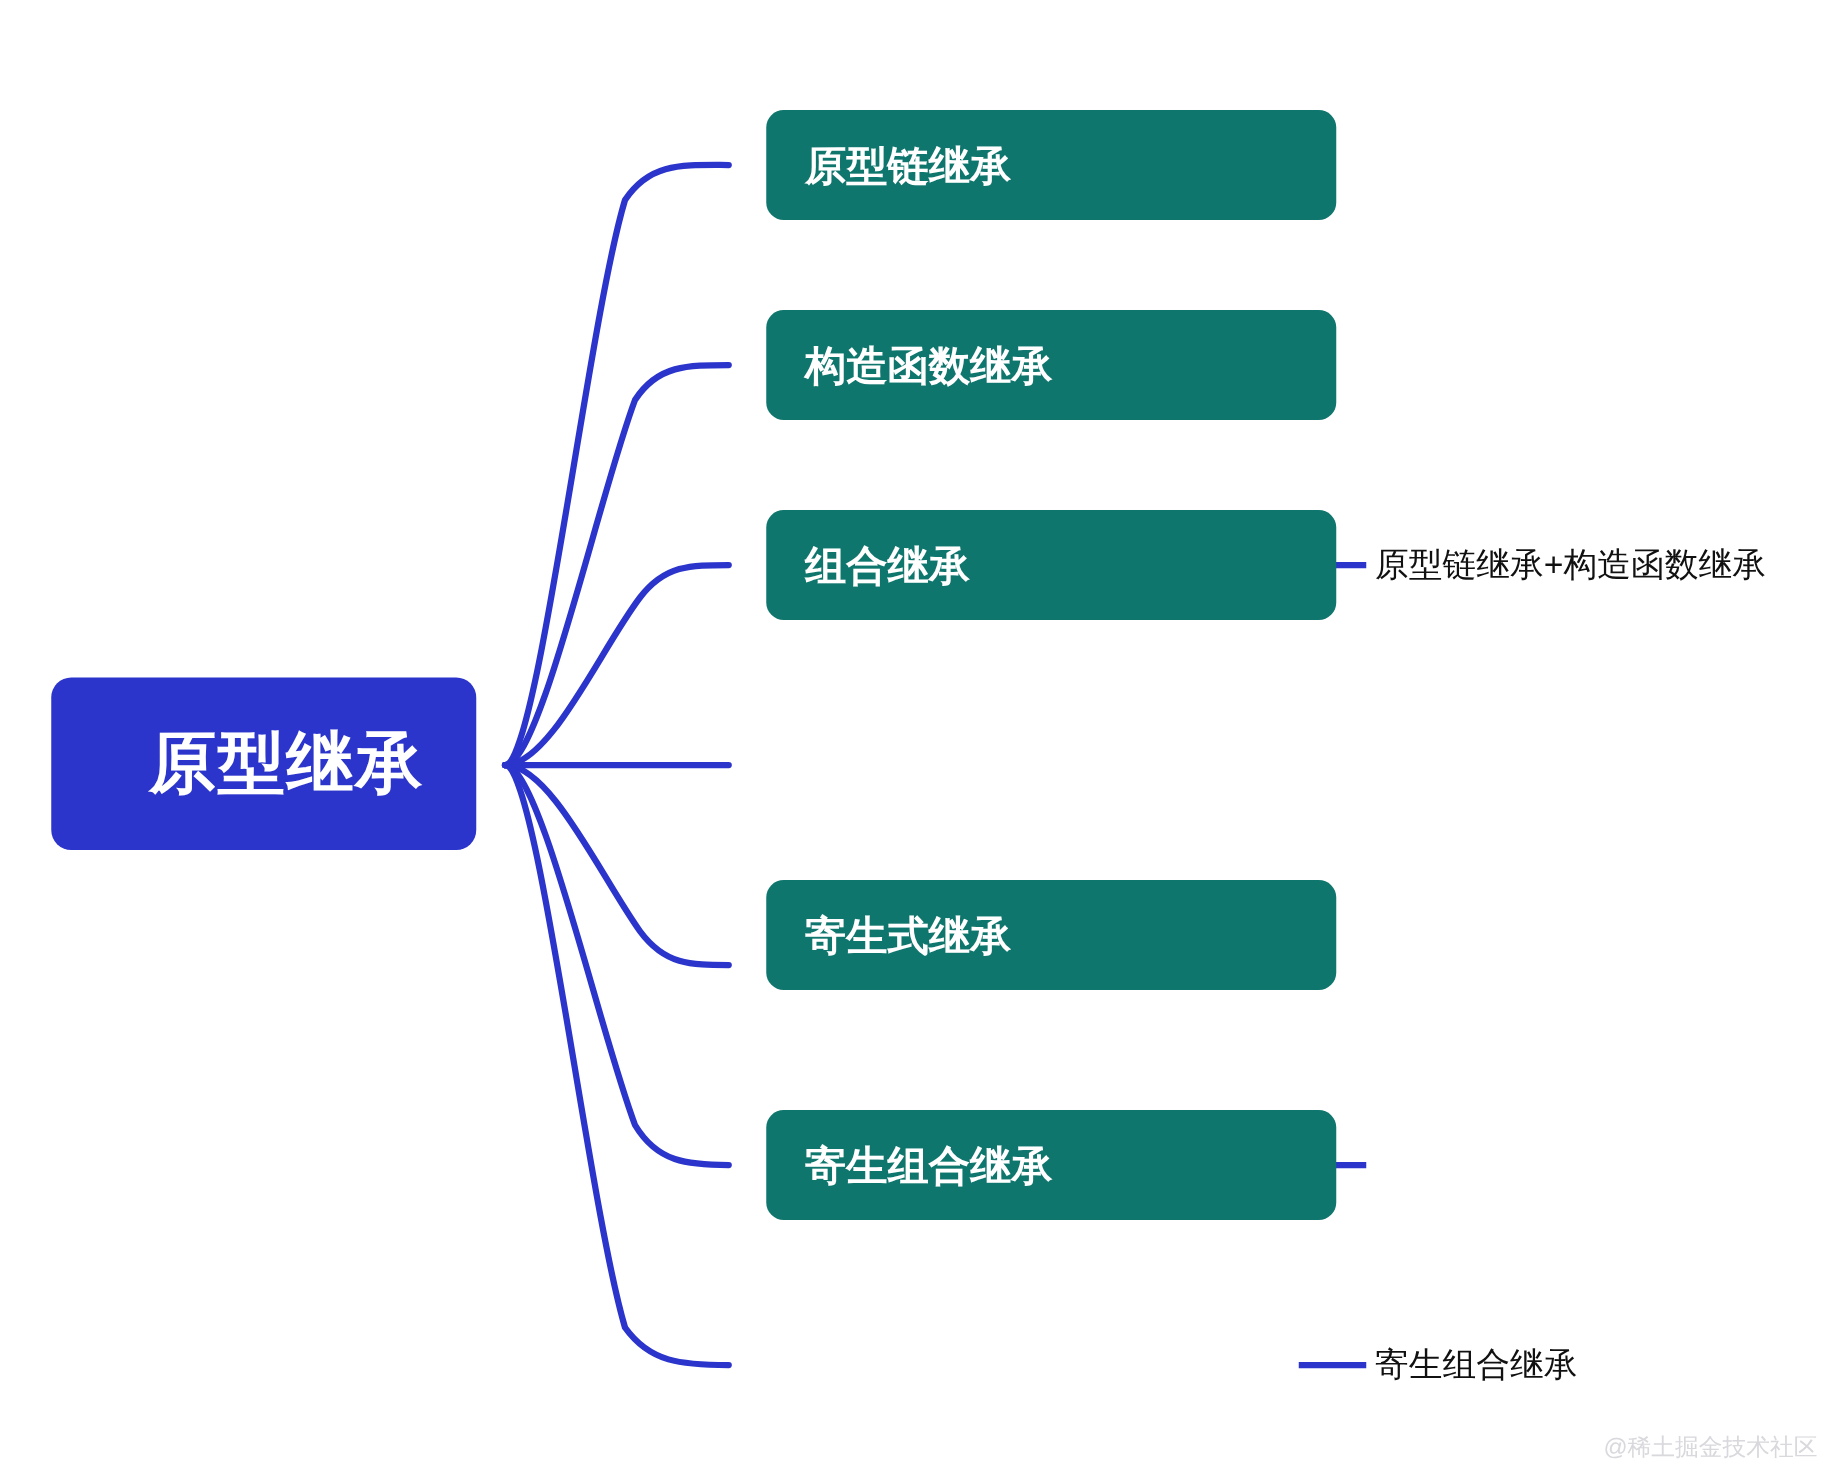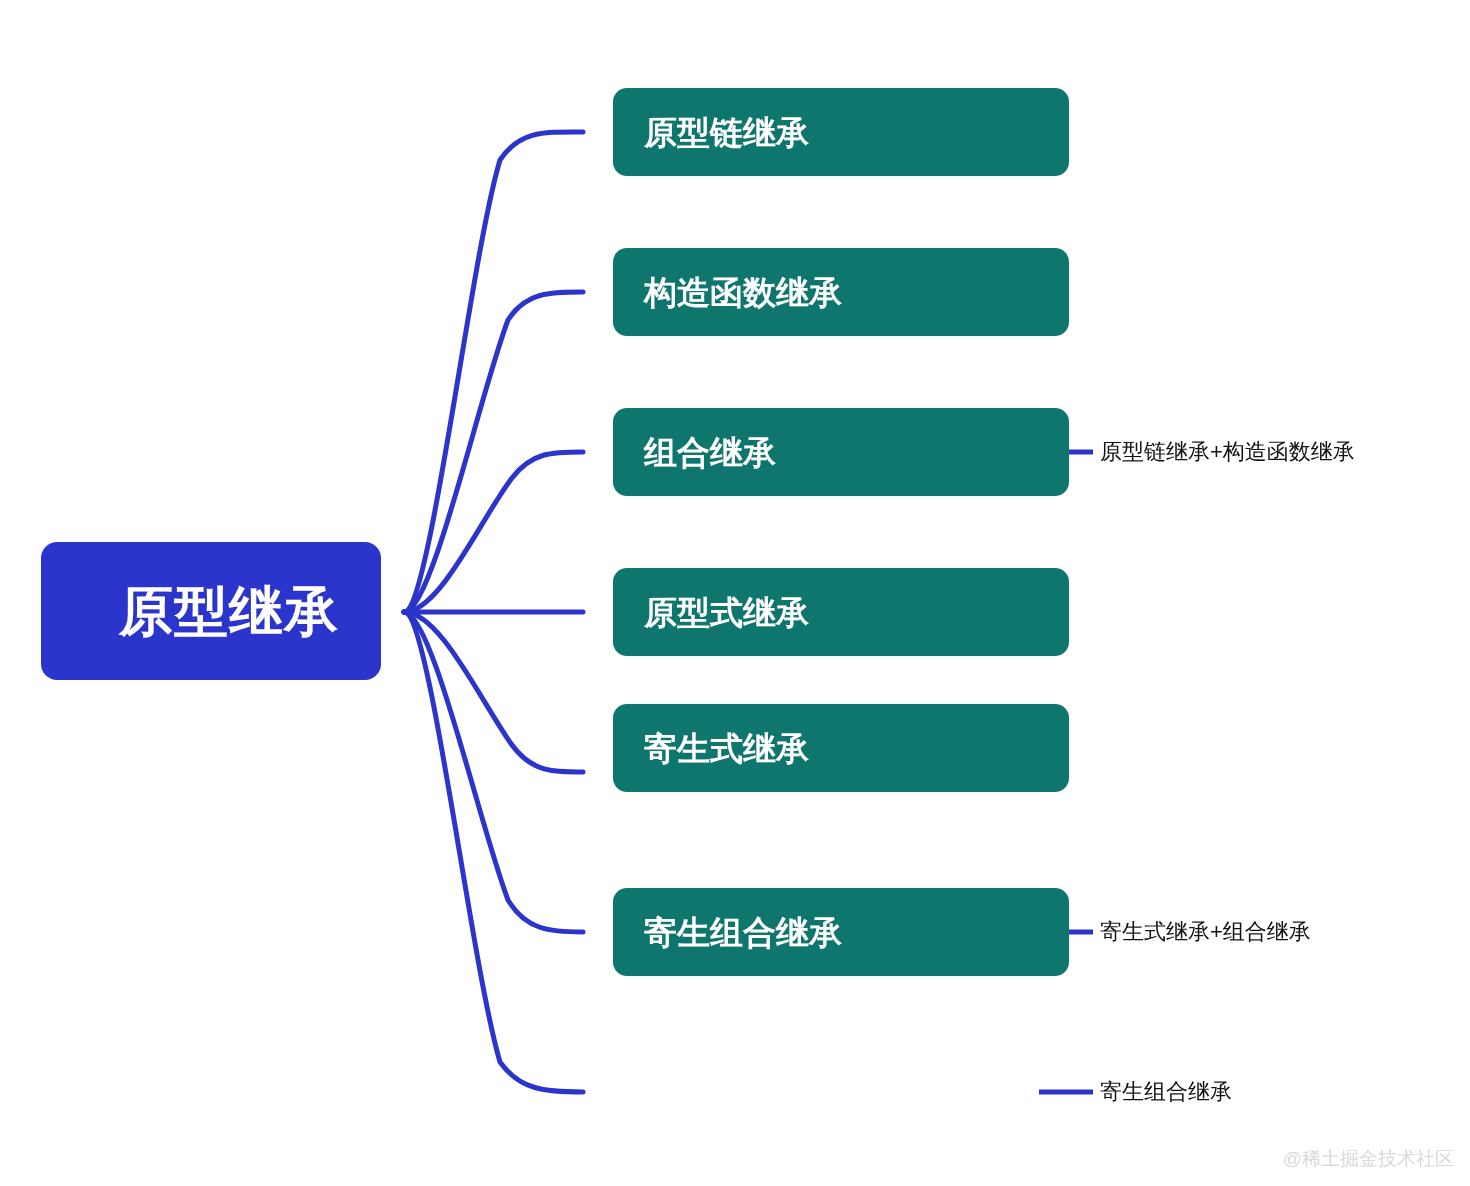--- a/index.html
+++ b/index.html
@@ -64,21 +64,21 @@
     color: #ffffff;
     font-size: 33px;
     font-weight: bold;
     line-height: 1;
     white-space: nowrap;
   }
   .note-label {
     position: absolute;
     left: 1100px;
     color: #111111;
-    font-size: 22px;
+    font-size: 27px;
     line-height: 1;
     white-space: nowrap;
     transform: translateY(-50%);
   }
   .watermark {
     position: absolute;
     right: 16px;
     bottom: 18px;
     color: #d8d8dd;
     font-size: 19px;
@@ -120,30 +120,26 @@
 
   <div class="child-node" style="top:248px">
     <span class="child-label">构造函数继承</span>
   </div>
 
   <div class="child-node" style="top:408px">
     <span class="child-label">组合继承</span>
   </div>
   <div class="note-label" style="top:452px">原型链继承+构造函数继承</div>
 
-  <div class="child-node" style="top:568px">
-    <span class="child-label">原型式继承</span>
-  </div>
 
   <div class="child-node" style="top:704px">
     <span class="child-label">寄生式继承</span>
   </div>
 
   <div class="child-node" style="top:888px">
     <span class="child-label">寄生组合继承</span>
   </div>
-  <div class="note-label" style="top:932px">寄生式继承+组合继承</div>
 
   <div class="note-label" style="top:1092px">寄生组合继承</div>
 
   <div class="watermark">@稀土掘金技术社区</div>
 
 </div>
 
 </body></html>

